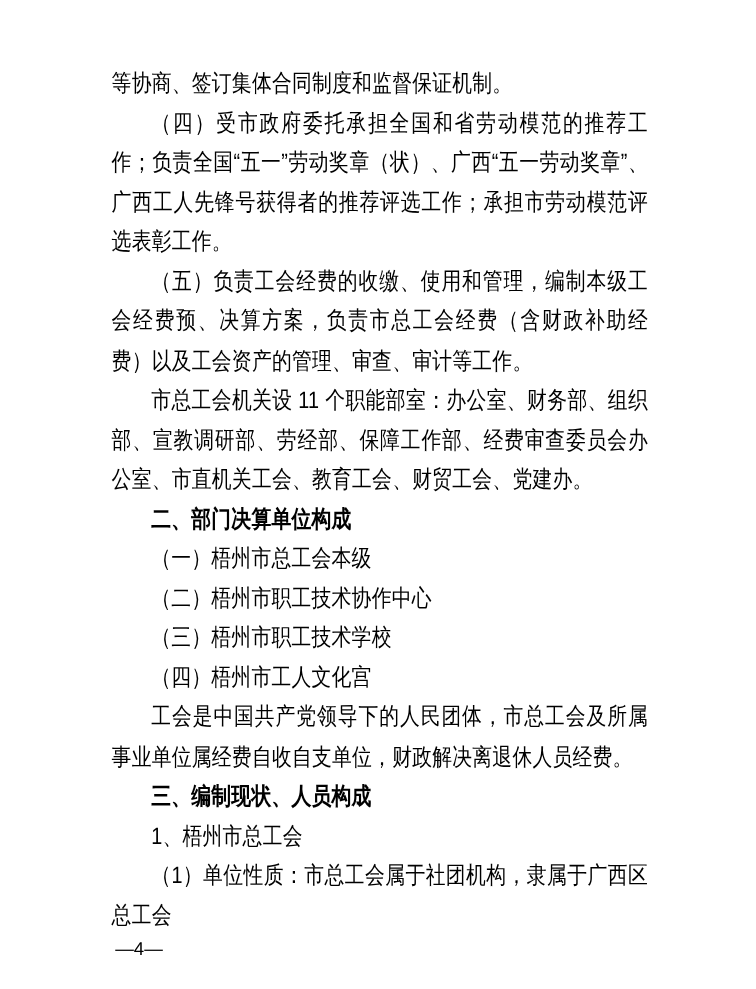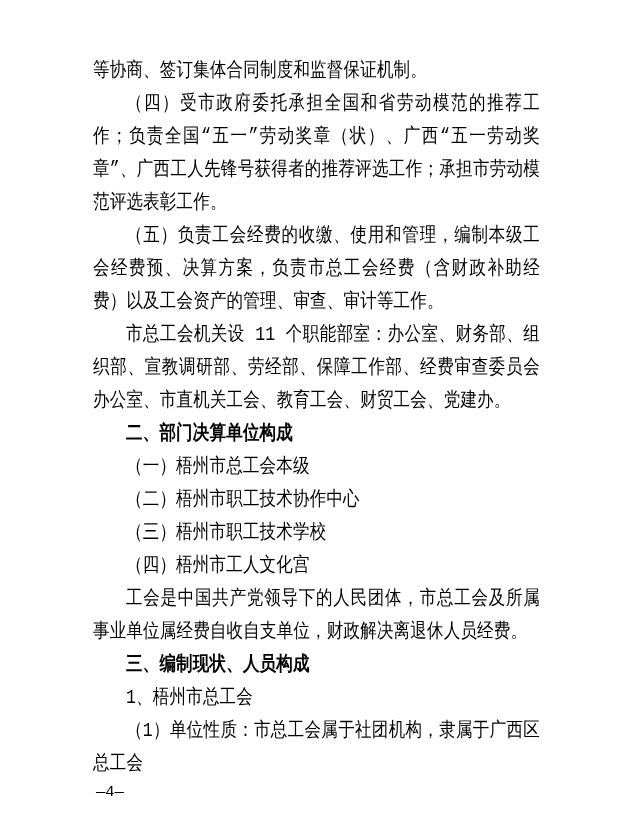--- a/index.html
+++ b/index.html
@@ -6,21 +6,21 @@
     margin: 0;
     padding: 0;
     background: #ffffff;
   }
   .page {
     position: relative;
     width: 572px;
     height: 824px;
     background: #ffffff;
     overflow: hidden;
-    font-family: Liberation Mono, monospace;
+    font-family: Liberation Sans, sans-serif;
     color: #000000;
   }
   .text-block {
     position: absolute;
     left: 93px;
     top: 54px;
     width: 447px;
     font-size: 16.5px;
     line-height: 27.5px;
     transform: scaleY(1.2);

